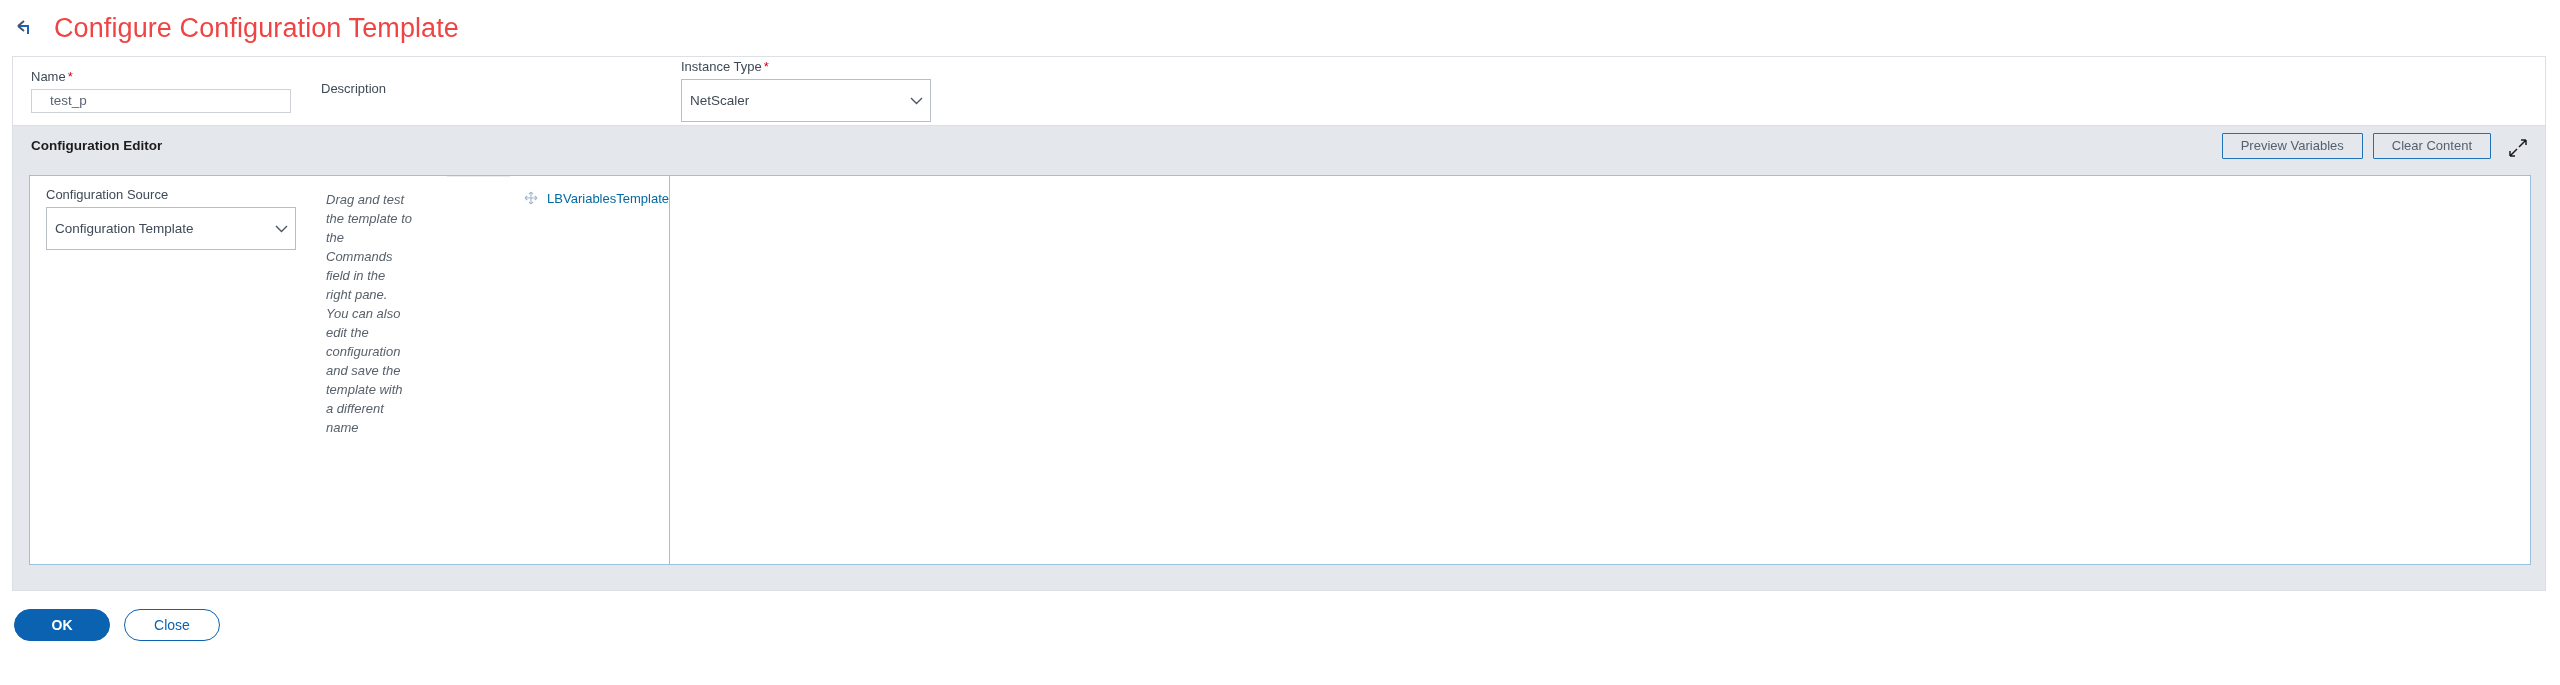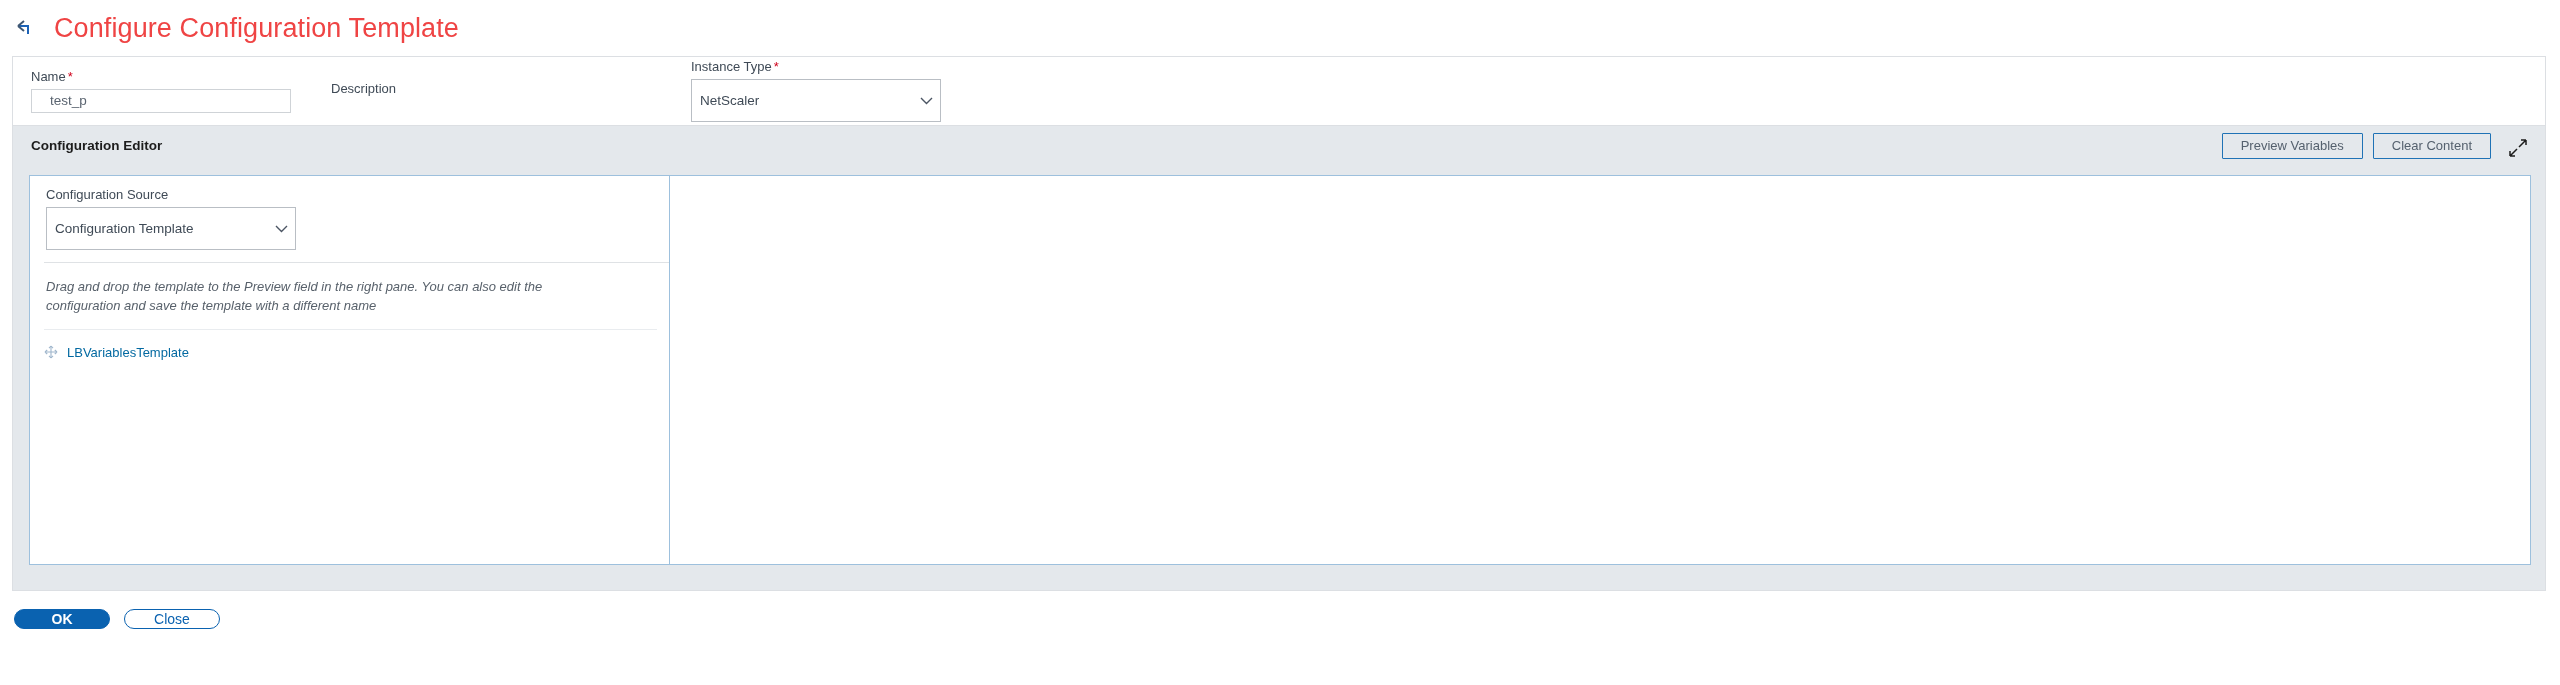--- a/index.html
+++ b/index.html
@@ -50,21 +50,21 @@
     display: flex;
     align-items: center;
     padding: 14px 0 14px 18px;
     height: 68px;
   }
   .field {
     display: flex;
     flex-direction: column;
   }
   .field-name  { width: 260px; }
-  .field-desc  { width: 290px; margin-left: 40px; }
+  .field-desc  { width: 290px; margin-left: 30px; }
   .field-type  { width: 250px; margin-left: 70px; }
 
   .field-label {
     font-size: 13px;
     color: #3f4a56;
     margin-bottom: 5px;
     line-height: 14px;
     white-space: nowrap;
   }
   .req { color: #d0021b; margin-left: 2px; font-size: 13px; }
@@ -159,21 +159,20 @@
     width: 100%;
     background: #fff;
     border: 1px solid #9dc0dd;
     height: 390px;
   }
   .pane-left {
     width: 640px;
     flex: 0 0 640px;
     border-right: 1px solid #9dc0dd;
     display: flex;
-    flex-direction: column;
   }
   .pane-right { flex: 1 1 auto; background: #fff; }
 
   .src-section { padding: 12px 0 12px 16px; }
   .src-field { width: 250px; }
 
   .sep-full {
     height: 1px;
     background: #dfe2e5;
     margin: 0 0 0 14px;
@@ -218,21 +217,21 @@
                 border-left: 1px solid #dcdfe3; border-right: 1px solid #dcdfe3;
                 border-bottom: 1px solid #dcdfe3; }
   .footer {
     padding: 18px 0 0 14px;
     display: flex;
     align-items: center;
     gap: 14px;
     background: #fff;
   }
   .btn-pill {
-    height: 20px;
+    height: 32px;
     min-width: 96px;
     border-radius: 16px;
     font-size: 14px;
     font-family: "Liberation Sans", sans-serif;
     cursor: pointer;
     padding: 0 22px;
   }
   .btn-primary {
     background: #0a62b0;
     border: 1px solid #0a62b0;
@@ -317,21 +316,21 @@
                 <svg width="13" height="9" viewBox="0 0 13 9" aria-hidden="true">
                   <path d="M1 1.5 L6.5 7 L12 1.5" fill="none" stroke="#4b5563" stroke-width="1.4"></path>
                 </svg>
               </span>
             </div>
           </div>
         </div>
 
         <div class="sep-full"></div>
 
-        <div class="hint-text">Drag and drop the template to the Preview field in the right pane. You can also edit the configuration and save the template with a different name</div>
+        <div class="hint-text">Drag and test the template to the Commands field in the right pane. You can also edit the configuration and save the template with a different name</div>
 
         <div class="sep-part"></div>
 
         <div class="tpl-list">
           <div class="tpl-item">
             <span class="move-icon">
               <svg width="14" height="14" viewBox="0 0 14 14" aria-hidden="true">
                 <path d="M7 1 L7 13 M1 7 L13 7" fill="none" stroke="#9fb6cc" stroke-width="1.1"></path>
                 <path d="M7 1 L5 3.2 M7 1 L9 3.2 M7 13 L5 10.8 M7 13 L9 10.8
                          M1 7 L3.2 5 M1 7 L3.2 9 M13 7 L10.8 5 M13 7 L10.8 9" fill="none" stroke="#9fb6cc" stroke-width="1.1"></path>

